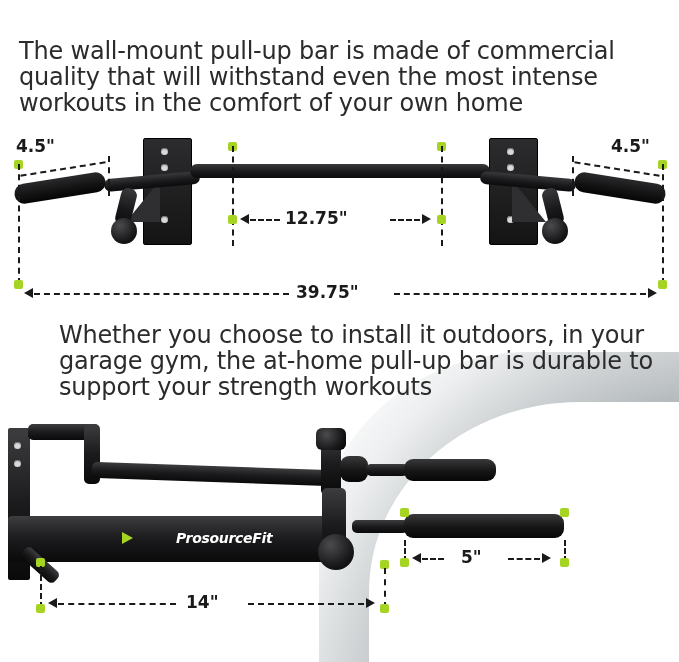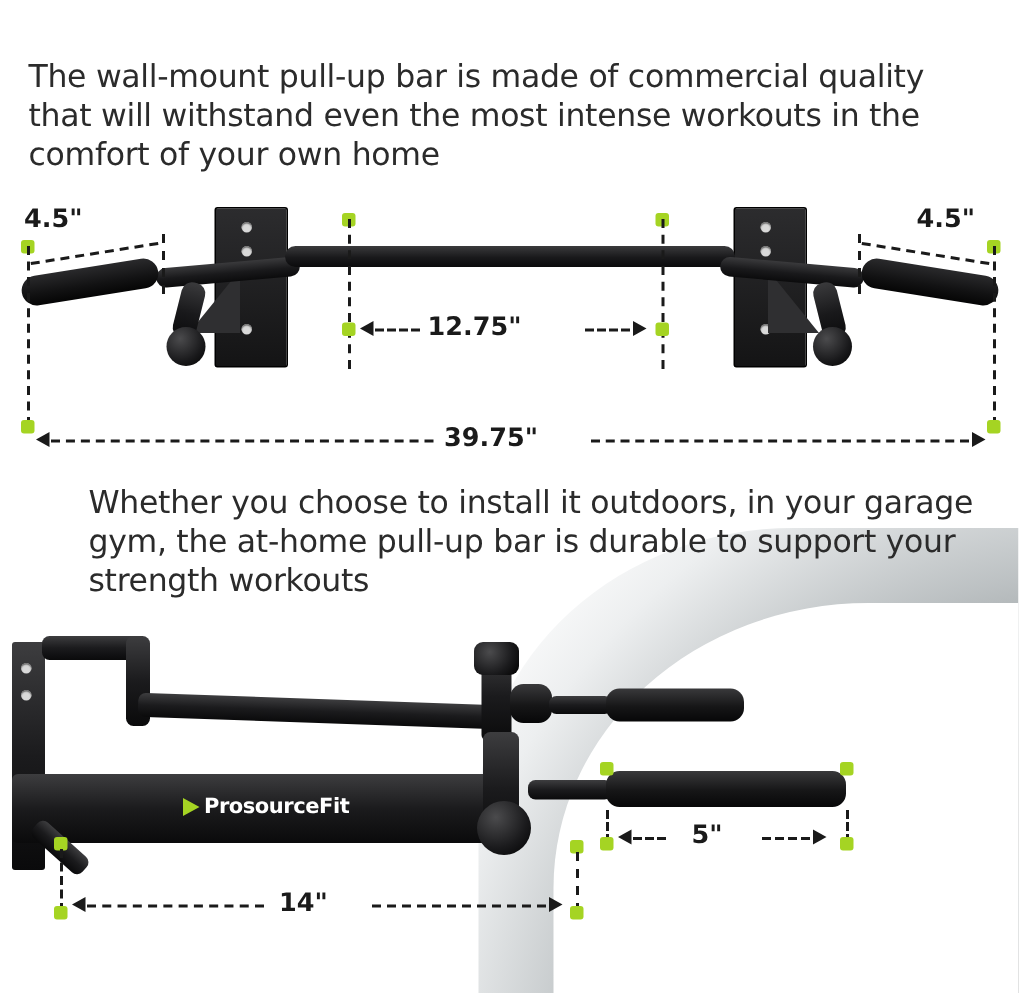--- a/index.html
+++ b/index.html
@@ -26,21 +26,21 @@
     font-size: 29px;
     font-weight: bold;
     letter-spacing: -0.5px;
     white-space: nowrap;
   }
   .headline .part1 { color: #1a1a1a; }
   .headline .part2 { color: #a5d423; }
 
   .para {
     position: absolute;
-    font-size: 21px;
+    font-size: 24px;
     line-height: 26px;
     color: #2b2b2b;
     letter-spacing: -0.2px;
   }
   #para1 { left: 19px; top: 38px; width: 625px; }
   #para2 { left: 19px; top: 322px; width: 625px; margin-left: 40px; }
 
   
   .swoosh {
     position: absolute;
@@ -113,20 +113,22 @@
     position: absolute;
     background: linear-gradient(180deg,#39393b 0%, #161617 55%, #070708 100%);
     border-radius: 9px;
   }
   .brandtext {
     position: absolute;
     color: #ffffff;
     font-size: 14px;
     font-weight: bold;
     letter-spacing: -0.3px;
+    font-style: italic;
+    margin-left: 40px;
   }
   .brandmark {
     position: absolute;
     width: 0; height: 0;
     border-left: 11px solid #a5d423;
     border-top: 6px solid transparent;
     border-bottom: 6px solid transparent;
   }
 
   

